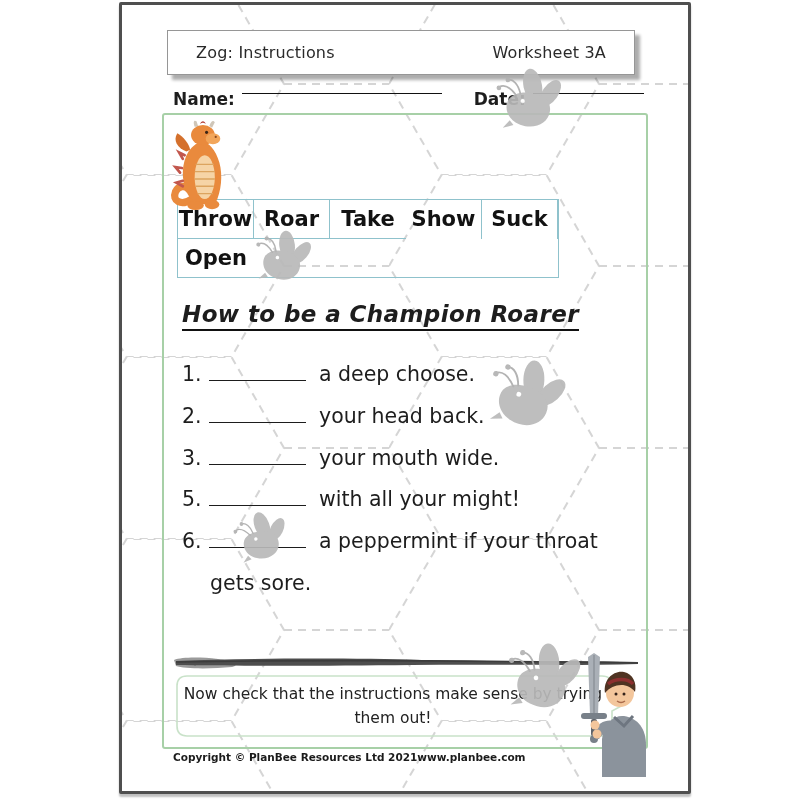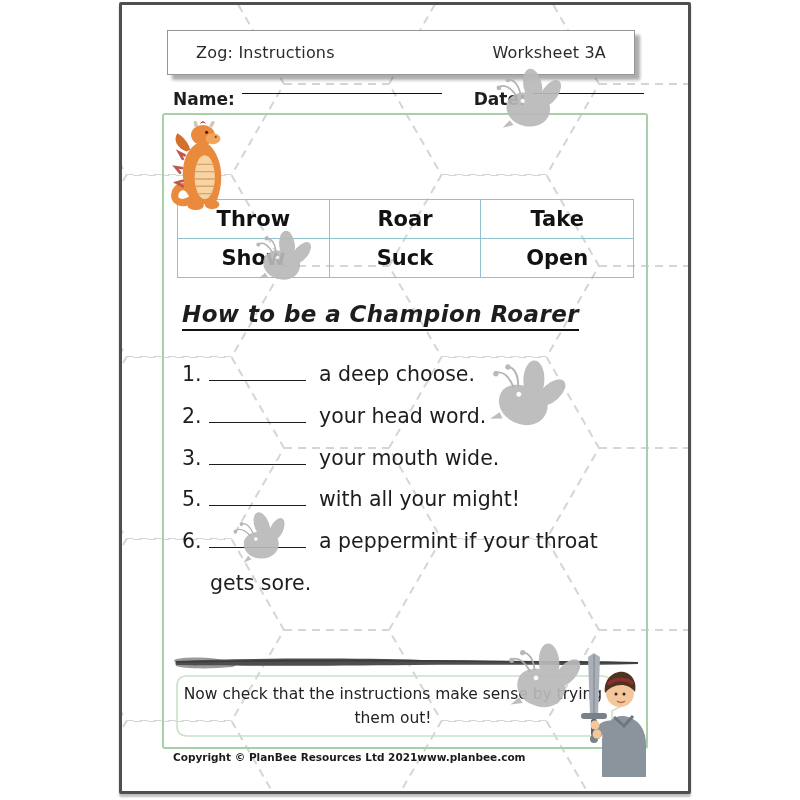--- a/index.html
+++ b/index.html
@@ -31,22 +31,22 @@
 
   .bubble{position:absolute;z-index:4;}
   .bubble .btext{position:absolute;top:0;height:100%;display:flex;align-items:center;justify-content:center;
     text-align:center;font-size:15.5px;line-height:1.55;color:#222;}
   .bubble-top{left:72px;top:13px;width:402px;height:63px;}
   .bubble-top .btext{left:22px;right:4px;}
   .bubble-bottom{left:12px;top:560px;width:452px;height:62px;}
   .bubble-bottom .btext{left:4px;right:22px;}
 
   
-  .wordbank{position:absolute;left:13px;top:84px;width:457px;height:79px;box-sizing:border-box;
-    border:1.5px solid #8fc2cc;display:grid;grid-template-columns:1fr 1fr 1fr;grid-template-rows:1fr 1fr;z-index:4;}
+  .wordbank{position:absolute;left:13px;top:84px;width:382px;height:79px;box-sizing:border-box;
+    border:1.5px solid #8fc2cc;display:grid;grid-template-columns:1fr 1fr 1fr 1fr 1fr;grid-template-rows:1fr 1fr;z-index:4;}
   .wb-cell{display:flex;align-items:center;justify-content:center;font-weight:bold;font-size:21px;
     border-right:1.5px solid #8fc2cc;border-bottom:1.5px solid #8fc2cc;color:#121212;}
   .wb-cell:nth-child(3n){border-right:none;}
   .wb-cell:nth-child(n+4){border-bottom:none;}
 
   
   .acttitle{position:absolute;left:18px;top:186px;font-size:23px;font-weight:bold;letter-spacing:.4px;z-index:4;}
   .acttitle span{border-bottom:2.6px solid #111;padding-bottom:2px;font-style:italic;}
   .ilist{position:absolute;left:18px;top:239px;width:460px;z-index:4;}
   .item-row{height:41.8px;line-height:41.8px;font-size:20.5px;white-space:nowrap;}
@@ -139,21 +139,21 @@
 
       <div class="acttitle">
         <span>How to be a Champion Roarer</span>
       </div>
 
       <div class="ilist">
         <div class="item-row">
           <span class="item-num">1.</span><span class="blank"></span><span class="item-text">a deep choose.</span>
         </div>
         <div class="item-row">
-          <span class="item-num">2.</span><span class="blank"></span><span class="item-text">your head word.</span>
+          <span class="item-num">2.</span><span class="blank"></span><span class="item-text">your head back.</span>
         </div>
         <div class="item-row">
           <span class="item-num">3.</span><span class="blank"></span><span class="item-text">your mouth wide.</span>
         </div>
         <div class="item-row">
           <span class="item-num">5.</span><span class="blank"></span><span class="item-text">with all your might!</span>
         </div>
         <div class="item-row">
           <span class="item-num">6.</span><span class="blank"></span><span class="item-text">a peppermint if your throat</span>
         </div>

